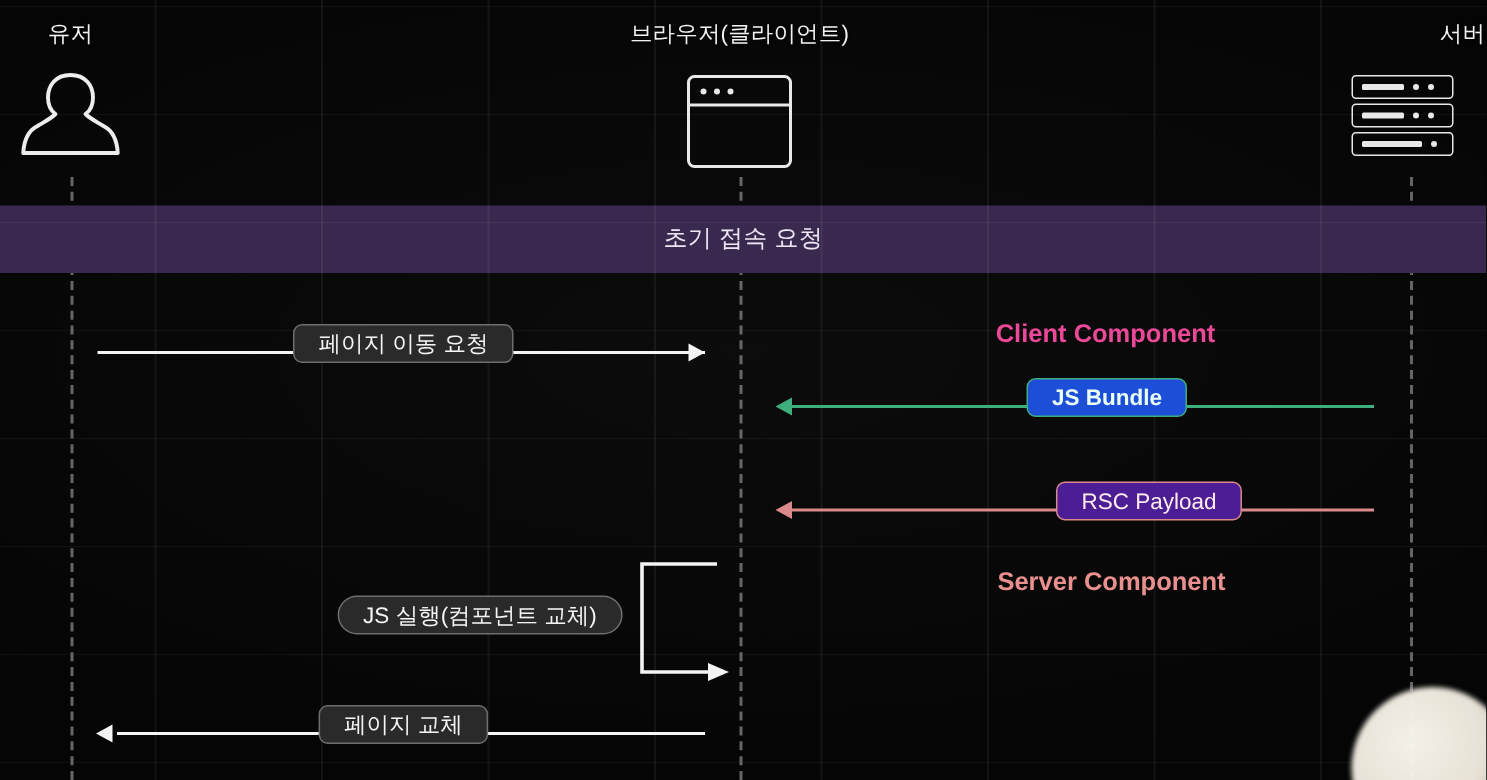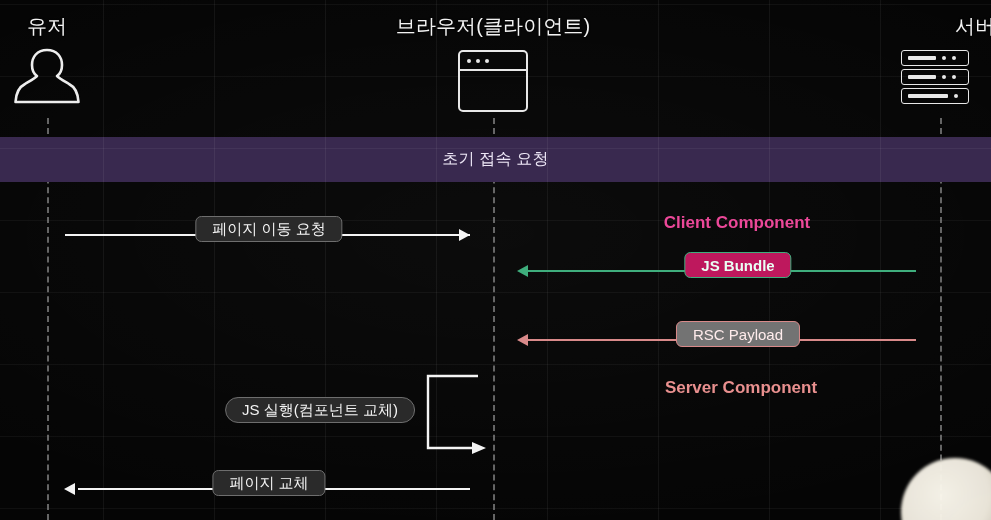--- a/index.html
+++ b/index.html
@@ -28,21 +28,21 @@
   #vignette {
     position: absolute; inset: 0;
     background: radial-gradient(ellipse 120% 95% at 50% 45%, rgba(255,255,255,0.028) 0%, rgba(0,0,0,0) 62%);
     pointer-events: none;
   }
 
   
   .actor-label {
     position: absolute;
     color: #f2f2f2;
-    font-size: 20px;
+    font-size: 15px;
     letter-spacing: 0.1px;
     transform: translateX(-50%);
     white-space: nowrap;
     text-shadow: 0 0 2px rgba(0,0,0,0.9);
   }
 
   .actor-icon { position: absolute; transform: translateX(-50%); }
 
   
   .user-glyph { width: 66px; height: 62px; }
@@ -136,29 +136,30 @@
     font-size: 15px;
     padding: 0 16px;
     height: 26px;
   }
   .msg-box.neutral {
     background: #2a2a2a;
     border: 1.5px solid #6e6e6e;
     color: #f4f4f4;
   }
   .msg-box.green {
-    background: #be185d;
+    background: #1d4ed8;
     border: 1.5px solid #3fae7d;
     color: #eafff4;
     font-weight: bold;
   }
   .msg-box.red {
-    background: #737373;
+    background: #4c1d95;
     border: 1.5px solid #d98a8a;
     color: #ffecec;
+    margin-left: 28px;
   }
 
   .side-label {
     position: absolute;
     transform: translateX(-50%);
     font-size: 17px;
     font-weight: bold;
     white-space: nowrap;
   }
 

